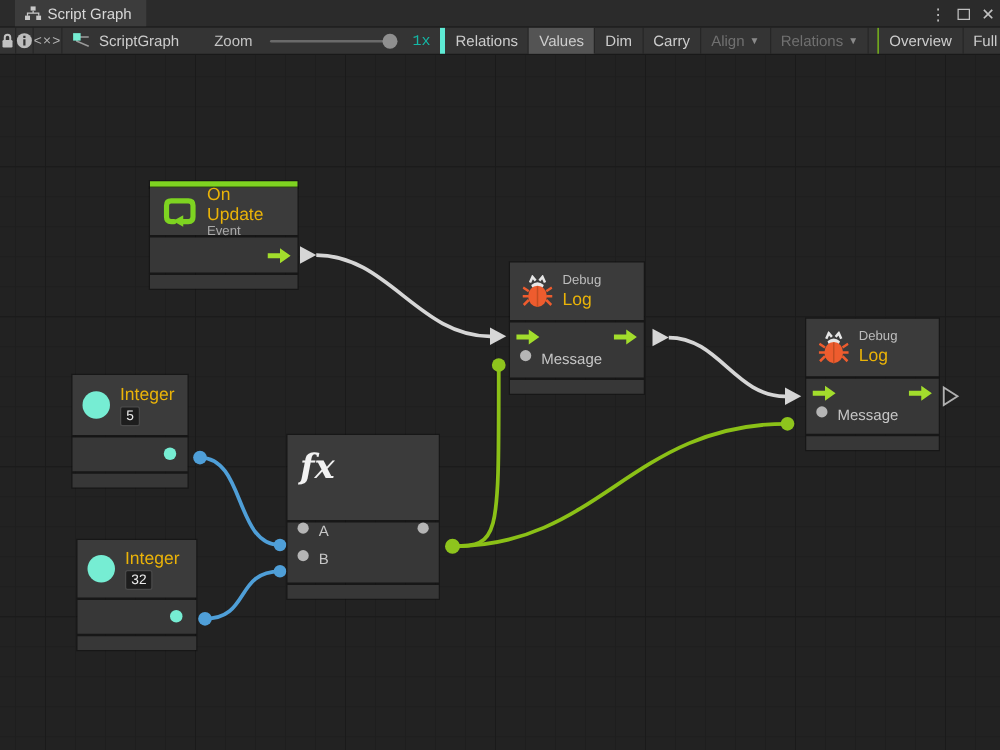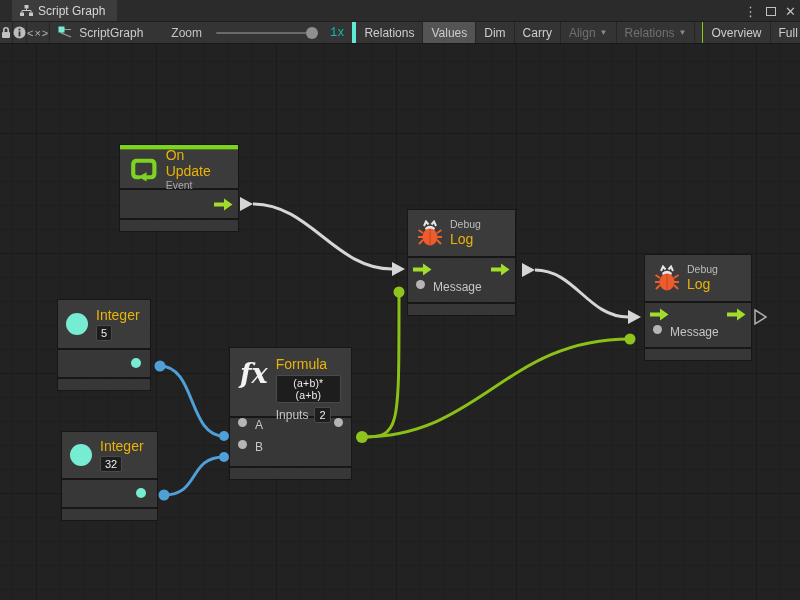--- a/index.html
+++ b/index.html
@@ -279,28 +279,20 @@
       </div>
       <div class="blk" style="height:27px; position:relative;">
         <span class="teal-dot" style="right:11px; top:8px;"></span>
       </div>
       <div class="blk ftr"></div>
     </div>
 
     <div class="node" style="left:230px; top:304px; width:121px;">
       <div class="blk hdr" style="height:68px; margin-top:0; align-items:flex-start; padding-top:8px;">
         <span class="fx" style="margin-top:4px;">fx</span>
-        <div>
-          <div class="ttl" style="margin-bottom:3px;">Formula</div>
-          <span class="field" style="font-size:10.5px; letter-spacing:0.2px;">(a+b)*(a+b)</span>
-          <div style="margin-top:4px; display:flex; align-items:center; gap:6px;">
-            <span style="font-size:12px; color:#c6c6c6;">Inputs</span>
-            <span class="field" style="min-width:14px;">2</span>
-          </div>
-        </div>
       </div>
       <div class="blk" style="height:48px;">
         <div class="prow" style="position:relative;">
           <span class="pdot"></span>
           <span>A</span>
           <span class="pdot" style="position:absolute; right:8px;"></span>
         </div>
         <div class="prow">
           <span class="pdot"></span>
           <span>B</span>

